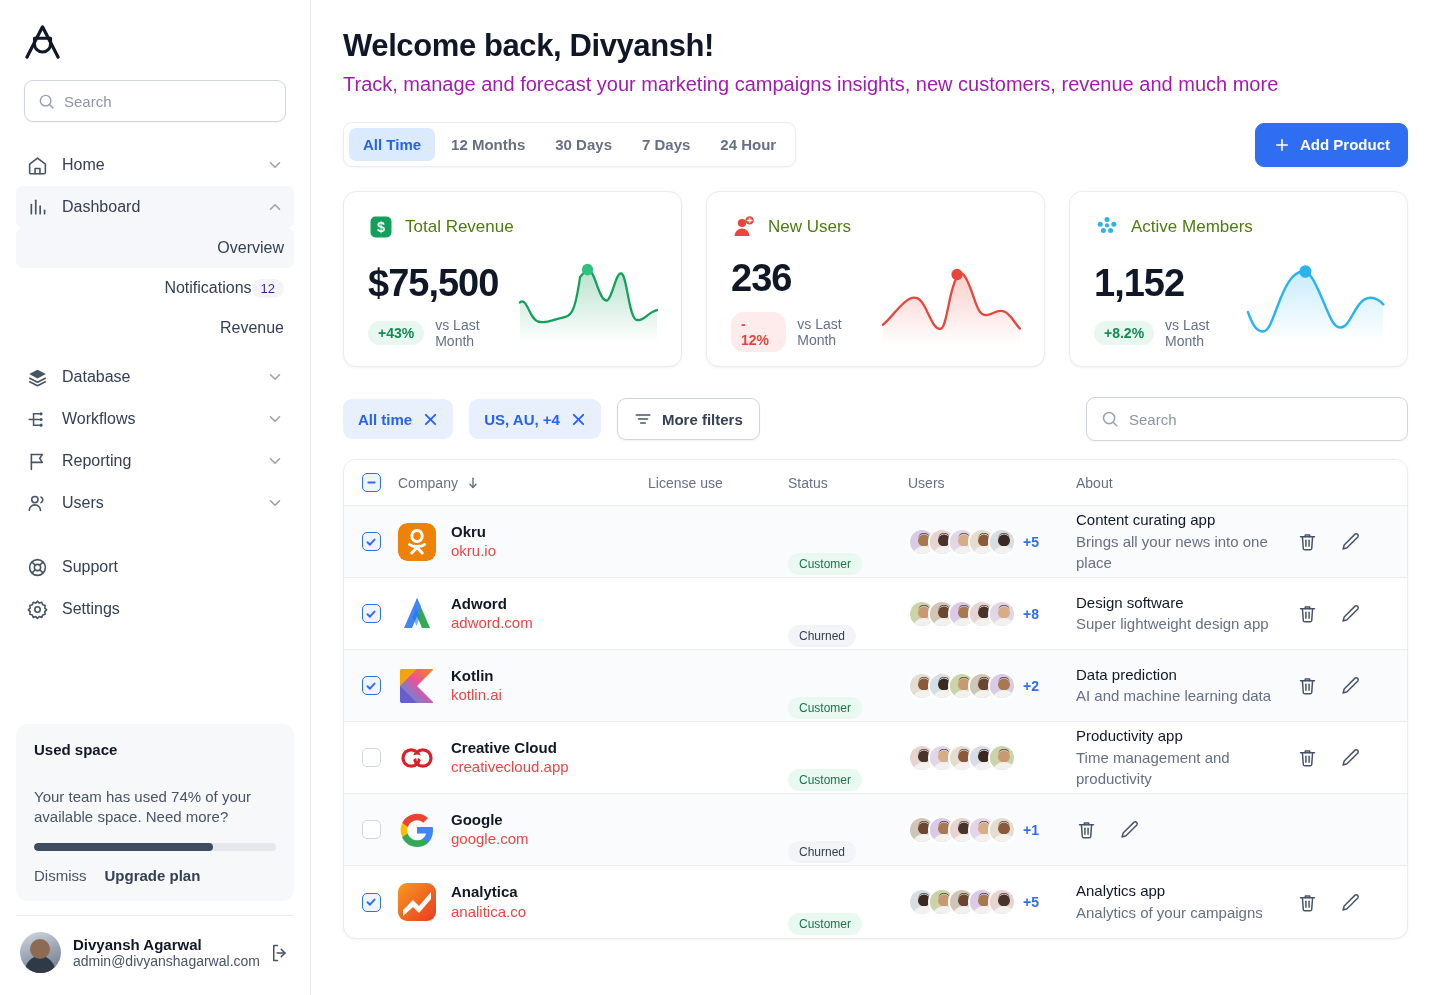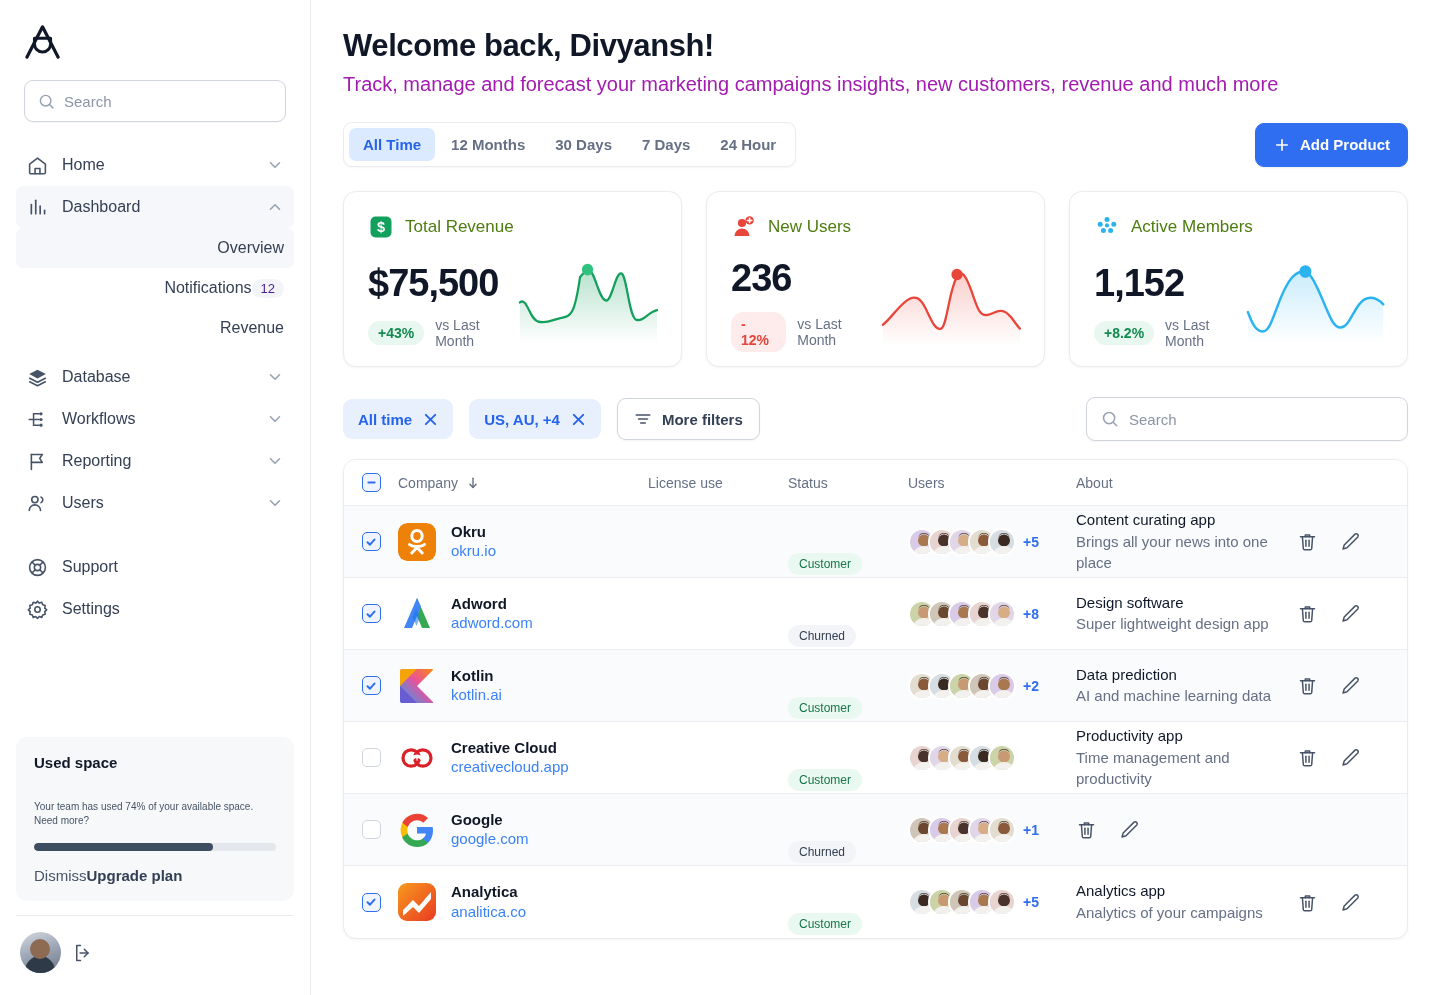--- a/index.html
+++ b/index.html
@@ -59,24 +59,24 @@
     border-radius: 10px; padding: 2px 9px; font-weight: 500;
   }
   .nav-gap { height: 22px; }
 
   .sidebar-bottom { margin-top: auto; padding: 0 16px 0 16px; }
   .used-space {
     background: #f6f8fa; border-radius: 11px; padding: 17px 18px 17px 18px;
     margin-bottom: 14px;
   }
   .us-title { font-size: 15px; font-weight: 700; color: #101828; margin-bottom: 4px; }
-  .us-desc { font-size: 10px; color: #475467; line-height: 1.35; margin-bottom: 16px; margin-top: 29px; }
+  .us-desc { font-size: 15px; color: #475467; line-height: 1.35; margin-bottom: 16px; margin-top: 29px; }
   .us-bar { height: 8px; background: #e4e7ec; border-radius: 4px; overflow: hidden; margin-bottom: 16px;}
   .us-fill { height: 100%; background: #3f4d60; border-radius: 4px; }
-  .us-actions { display: flex; }
+  .us-actions { display: flex; gap: 18px; }
   .us-actions a { font-size: 15px; color: #475467; cursor: pointer; text-decoration: none; }
   .us-actions a.primary { color: #344054; font-weight: 700; }
 
   .divider { height: 1px; background: #eaecf0; margin: 0 0 16px 0; }
   .profile { display: flex; align-items: center; gap: 12px; padding: 0 4px 22px 4px; }
   .avatar-me {
     width: 41px; height: 41px; border-radius: 50%; flex: 0 0 41px;
     background: linear-gradient(160deg,#d5dae2 0%,#9aa4b3 50%,#6c7585 100%);
     position: relative; overflow: hidden;
   }
@@ -188,21 +188,21 @@
   .th { font-size: 14px; color: #667085; display: flex; align-items: center; gap: 8px; }
   .cbx {
     width: 19px; height: 19px; border-radius: 5px; border: 1px solid #d0d5dd;
     background: #fff; cursor: pointer; display:flex;align-items:center;justify-content:center;
   }
   .cbx.checked { background: #eff4ff; border-color: #2f6ef0; }
   .cbx.indet { background: #eff4ff; border-color: #2f6ef0; }
 
   .logo-sq { width: 38px; height: 38px; border-radius: 9px; flex: 0 0 38px; overflow: hidden; }
   .cname { font-size: 15px; font-weight: 700; color: #101828; line-height: 1.3; }
-  .cdom { font-size: 15px; color: #3b82f6; line-height: 1.35; }
+  .cdom { font-size: 15px; color: #ef4444; line-height: 1.35; }
 
   .lic-bar { width: 93px; height: 9px; background: #eceff3; border-radius: 5px; overflow: hidden; }
   .lic-fill { height: 100%; background: #2f6ef0; border-radius: 5px; }
 
   .status-pill { display: inline-block; font-size: 12px; border-radius: 13px; padding: 4px 11px; font-weight: 400; margin-top: 44px;}
   .status-pill.customer { background: #e9f8f0; color: #17764a; }
   .status-pill.churned { background: #f2f4f7; color: #344054; }
 
   .avatars { display: flex; align-items: center; }
   .av { width: 28px; height: 28px; border-radius: 50%; border: 2px solid #fff; margin-left: -8px; overflow:hidden; position:relative;}
@@ -376,20 +376,24 @@
         <div class="us-actions">
           <a>Dismiss</a>
           <a class="primary">Upgrade plan</a>
         </div>
       </div>
 
       <div class="divider"></div>
 
       <div class="profile">
         <div class="avatar-me"></div>
+        <div class="profile-txt">
+          <div class="p-name">Divyansh Agarwal</div>
+          <div class="p-mail">admin@divyanshagarwal.com</div>
+        </div>
         <svg class="logout" viewBox="0 0 24 24" fill="none" stroke="#475467" stroke-width="1.8" stroke-linecap="round" stroke-linejoin="round">
           <path d="M9 3 H4.5 V21 H9"></path>
           <path d="M13.5 16.5 L18 12 L13.5 7.5"></path>
           <line x1="18" y1="12" x2="8.5" y2="12"></line>
         </svg>
       </div>
     </div>
   </aside>
 
   <main class="main">

